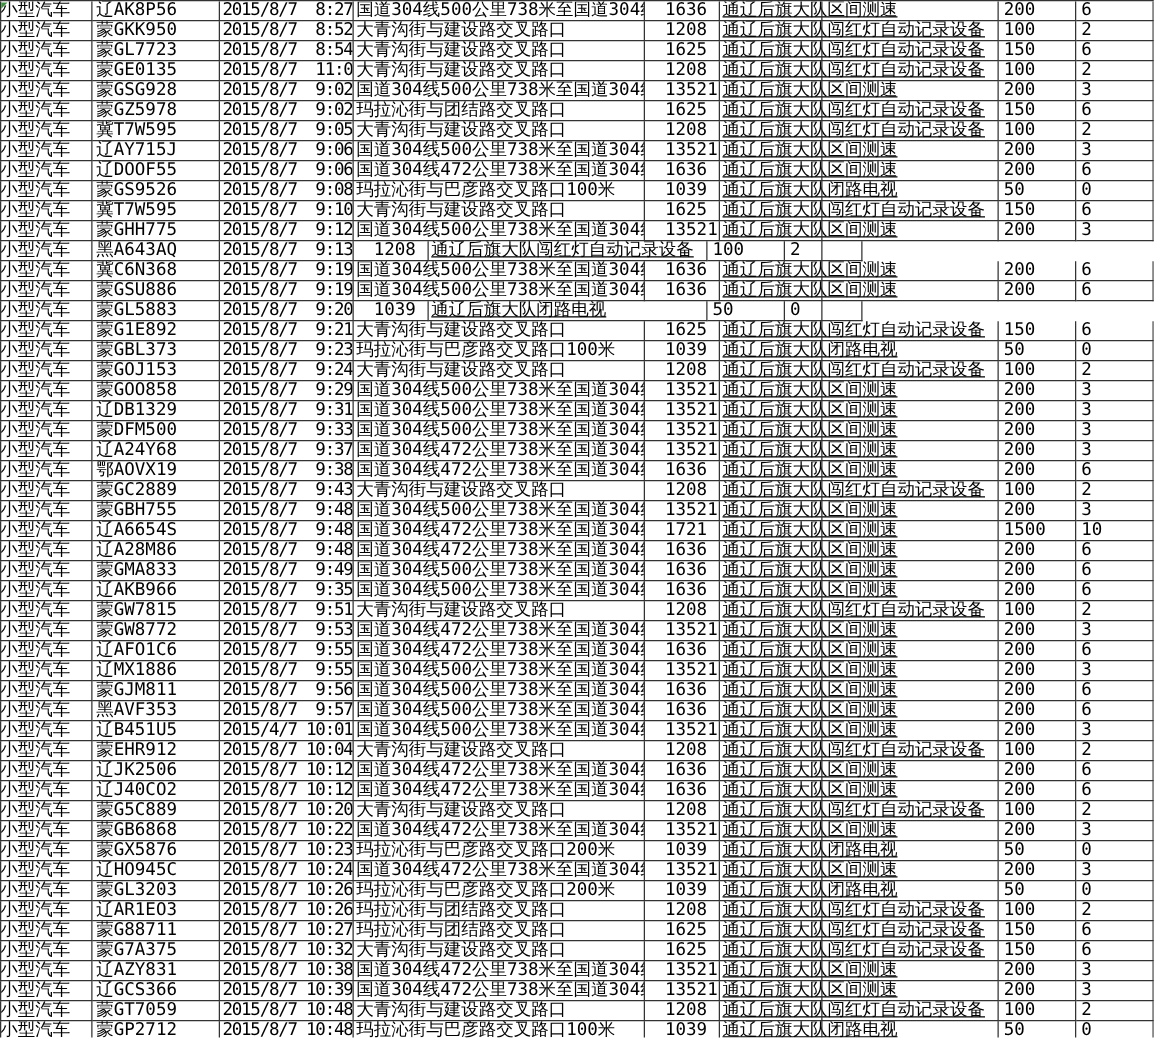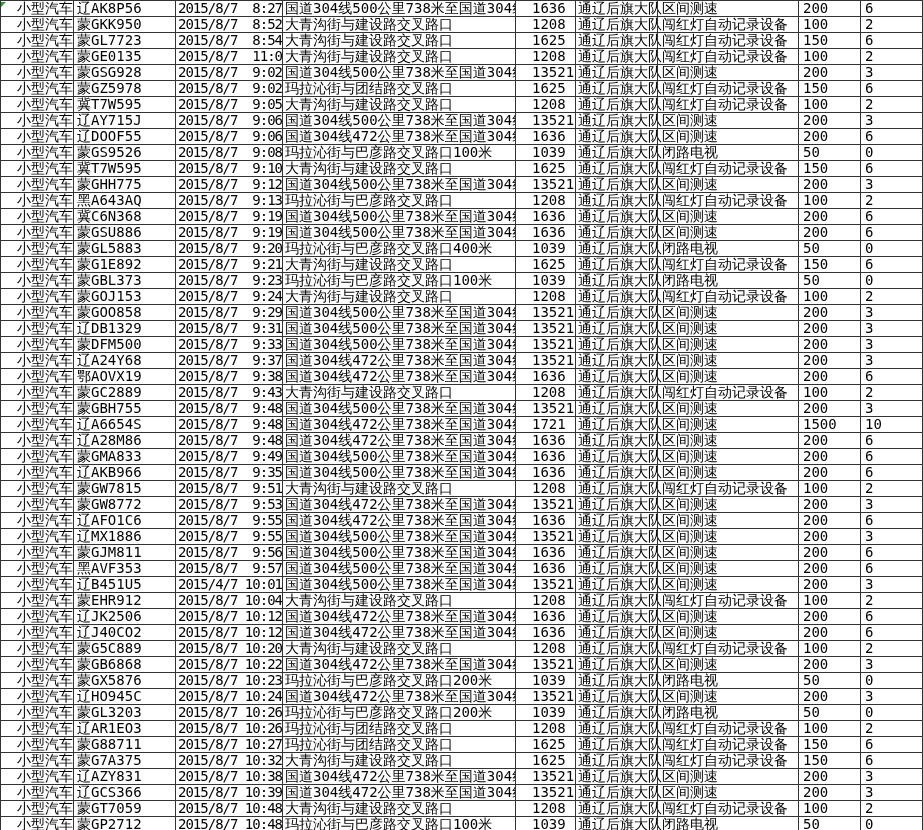--- a/index.html
+++ b/index.html
@@ -20,26 +20,26 @@
   }
   .row{display:flex;height:16px;}
   .cell{
     box-sizing:border-box;height:16px;
     border-right:1px solid var(--line);
     border-bottom:1px solid var(--line);
     overflow:hidden;white-space:pre;
     font-size:14px;line-height:15px;color:var(--text);
     padding-left:3px;
   }
-  .c0{width:74px;border-left:1px solid var(--line);padding-left:1px;text-indent:-2px;text-align:right;}
+  .c0{width:74px;border-left:1px solid var(--line);padding-left:1px;text-indent:-2px;}
   .c1{width:102px;}
   .c2{width:107px;letter-spacing:-1px;padding-left:2px;}
   .c3{width:233px;padding-left:2px;}
   .c4{width:60px;padding-left:16px;}
-  .c5{width:223px;padding-left:2px;position:relative;}
+  .c5{width:223px;padding-left:2px;position:relative;text-decoration:underline;}
   .c6{width:62px;padding-left:4px;}
   .c7{width:62px;padding-left:4px;}
   
   .overlay-line{
     position:absolute;left:657px;top:0;width:1px;height:100%;
     background:var(--line);z-index:4;pointer-events:none;
   }
   
   .corner-mark{
     position:absolute;left:1px;top:1px;width:0;height:0;z-index:6;
@@ -184,21 +184,20 @@
     <div class="cell c4">13521</div>
     <div class="cell c5">通辽后旗大队区间测速</div>
     <div class="cell c6">200</div>
     <div class="cell c7">3</div>
   </div>
 
   <div class="row">
     <div class="cell c0">小型汽车</div>
     <div class="cell c1">黑A643AQ</div>
     <div class="cell c2">2015/8/7  9:13</div>
-    <div class="cell c3">玛拉沁街与巴彦路交叉路口</div>
     <div class="cell c4">1208</div>
     <div class="cell c5">通辽后旗大队闯红灯自动记录设备</div>
     <div class="cell c6">100</div>
     <div class="cell c7">2</div>
   </div>
 
   <div class="row">
     <div class="cell c0">小型汽车</div>
     <div class="cell c1">冀C6N368</div>
     <div class="cell c2">2015/8/7  9:19</div>
@@ -217,21 +216,20 @@
     <div class="cell c4">1636</div>
     <div class="cell c5">通辽后旗大队区间测速</div>
     <div class="cell c6">200</div>
     <div class="cell c7">6</div>
   </div>
 
   <div class="row">
     <div class="cell c0">小型汽车</div>
     <div class="cell c1">蒙GL5883</div>
     <div class="cell c2">2015/8/7  9:20</div>
-    <div class="cell c3">玛拉沁街与巴彦路交叉路口400米</div>
     <div class="cell c4">1039</div>
     <div class="cell c5">通辽后旗大队闭路电视</div>
     <div class="cell c6">50</div>
     <div class="cell c7">0</div>
   </div>
 
   <div class="row">
     <div class="cell c0">小型汽车</div>
     <div class="cell c1">蒙G1E892</div>
     <div class="cell c2">2015/8/7  9:21</div>

